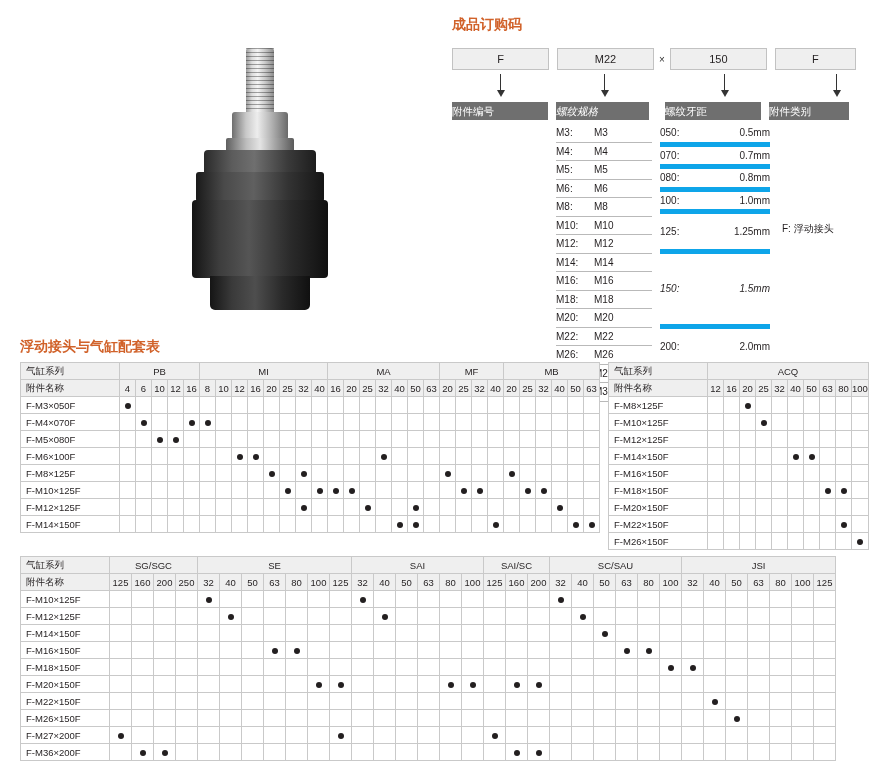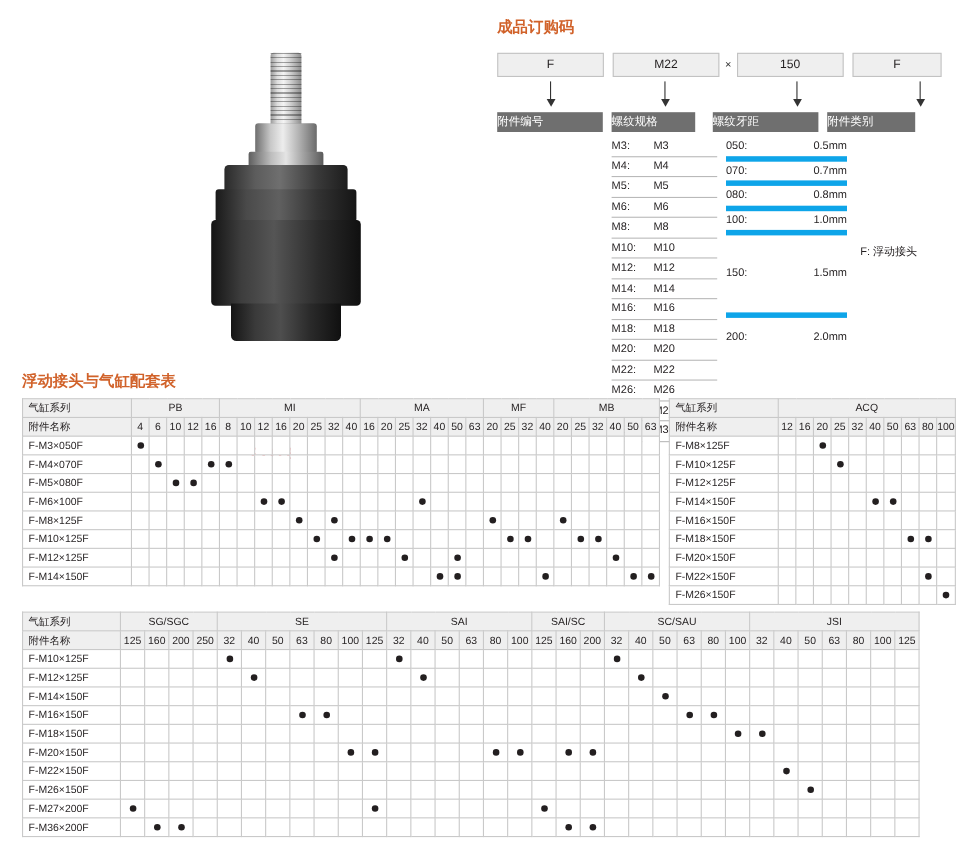--- a/index.html
+++ b/index.html
@@ -207,21 +207,21 @@
   }
   .label-cell {
     background: #6f6f6f;
     color: #ffffff;
     height: 18px;
     line-height: 18px;
     text-align: left;
     font-size: 10.5px;
   }
   .lc1 { width: 96px; }
-  .lc2 { width: 76px; margin-left: 8px; }
+  .lc2 { width: 93px; margin-left: 8px; font-style: italic; }
   .lc-gap { width: 16px; }
   .lc3 { width: 96px; }
   .lc4 { width: 80px; margin-left: 8px; }
 
   
   .spec-list {
     position: absolute;
     left: 556px;
     top: 124px;
     width: 96px;
@@ -244,21 +244,21 @@
   }
   .pitch-list .prow {
     font-size: 10px;
     border-bottom: 5px solid #0ea5e9;
     height: 17.5px;
     line-height: 17.5px;
     display: flex;
   }
   .pitch-list .prow .k { width: 34px; }
   .pitch-list .prow .v { flex: 1; text-align: right; }
-  .pitch-list .prow.tall2 { height: 70px; line-height: 70px; }
+  .pitch-list .prow.tall2 { height: 70px; line-height: 70px; font-style: italic; }
   .pitch-list .prow.tall3 { height: 35px; line-height: 35px; }
 
   .type-note {
     position: absolute;
     left: 782px;
     top: 222px;
     font-size: 10px;
   }
 
   
@@ -436,20 +436,24 @@
         <span class="k">070:</span>
         <span class="v">0.7mm</span>
       </div>
     <div class="prow">
         <span class="k">080:</span>
         <span class="v">0.8mm</span>
       </div>
     <div class="prow">
         <span class="k">100:</span>
         <span class="v">1.0mm</span>
+      </div>
+    <div class="prow tall3">
+        <span class="k">125:</span>
+        <span class="v">1.25mm</span>
       </div>
     <div class="prow tall2">
         <span class="k">150:</span>
         <span class="v">1.5mm</span>
       </div>
     <div class="prow tall3" style="border-bottom:none;">
         <span class="k">200:</span>
         <span class="v">2.0mm</span>
       </div>
   </div>

